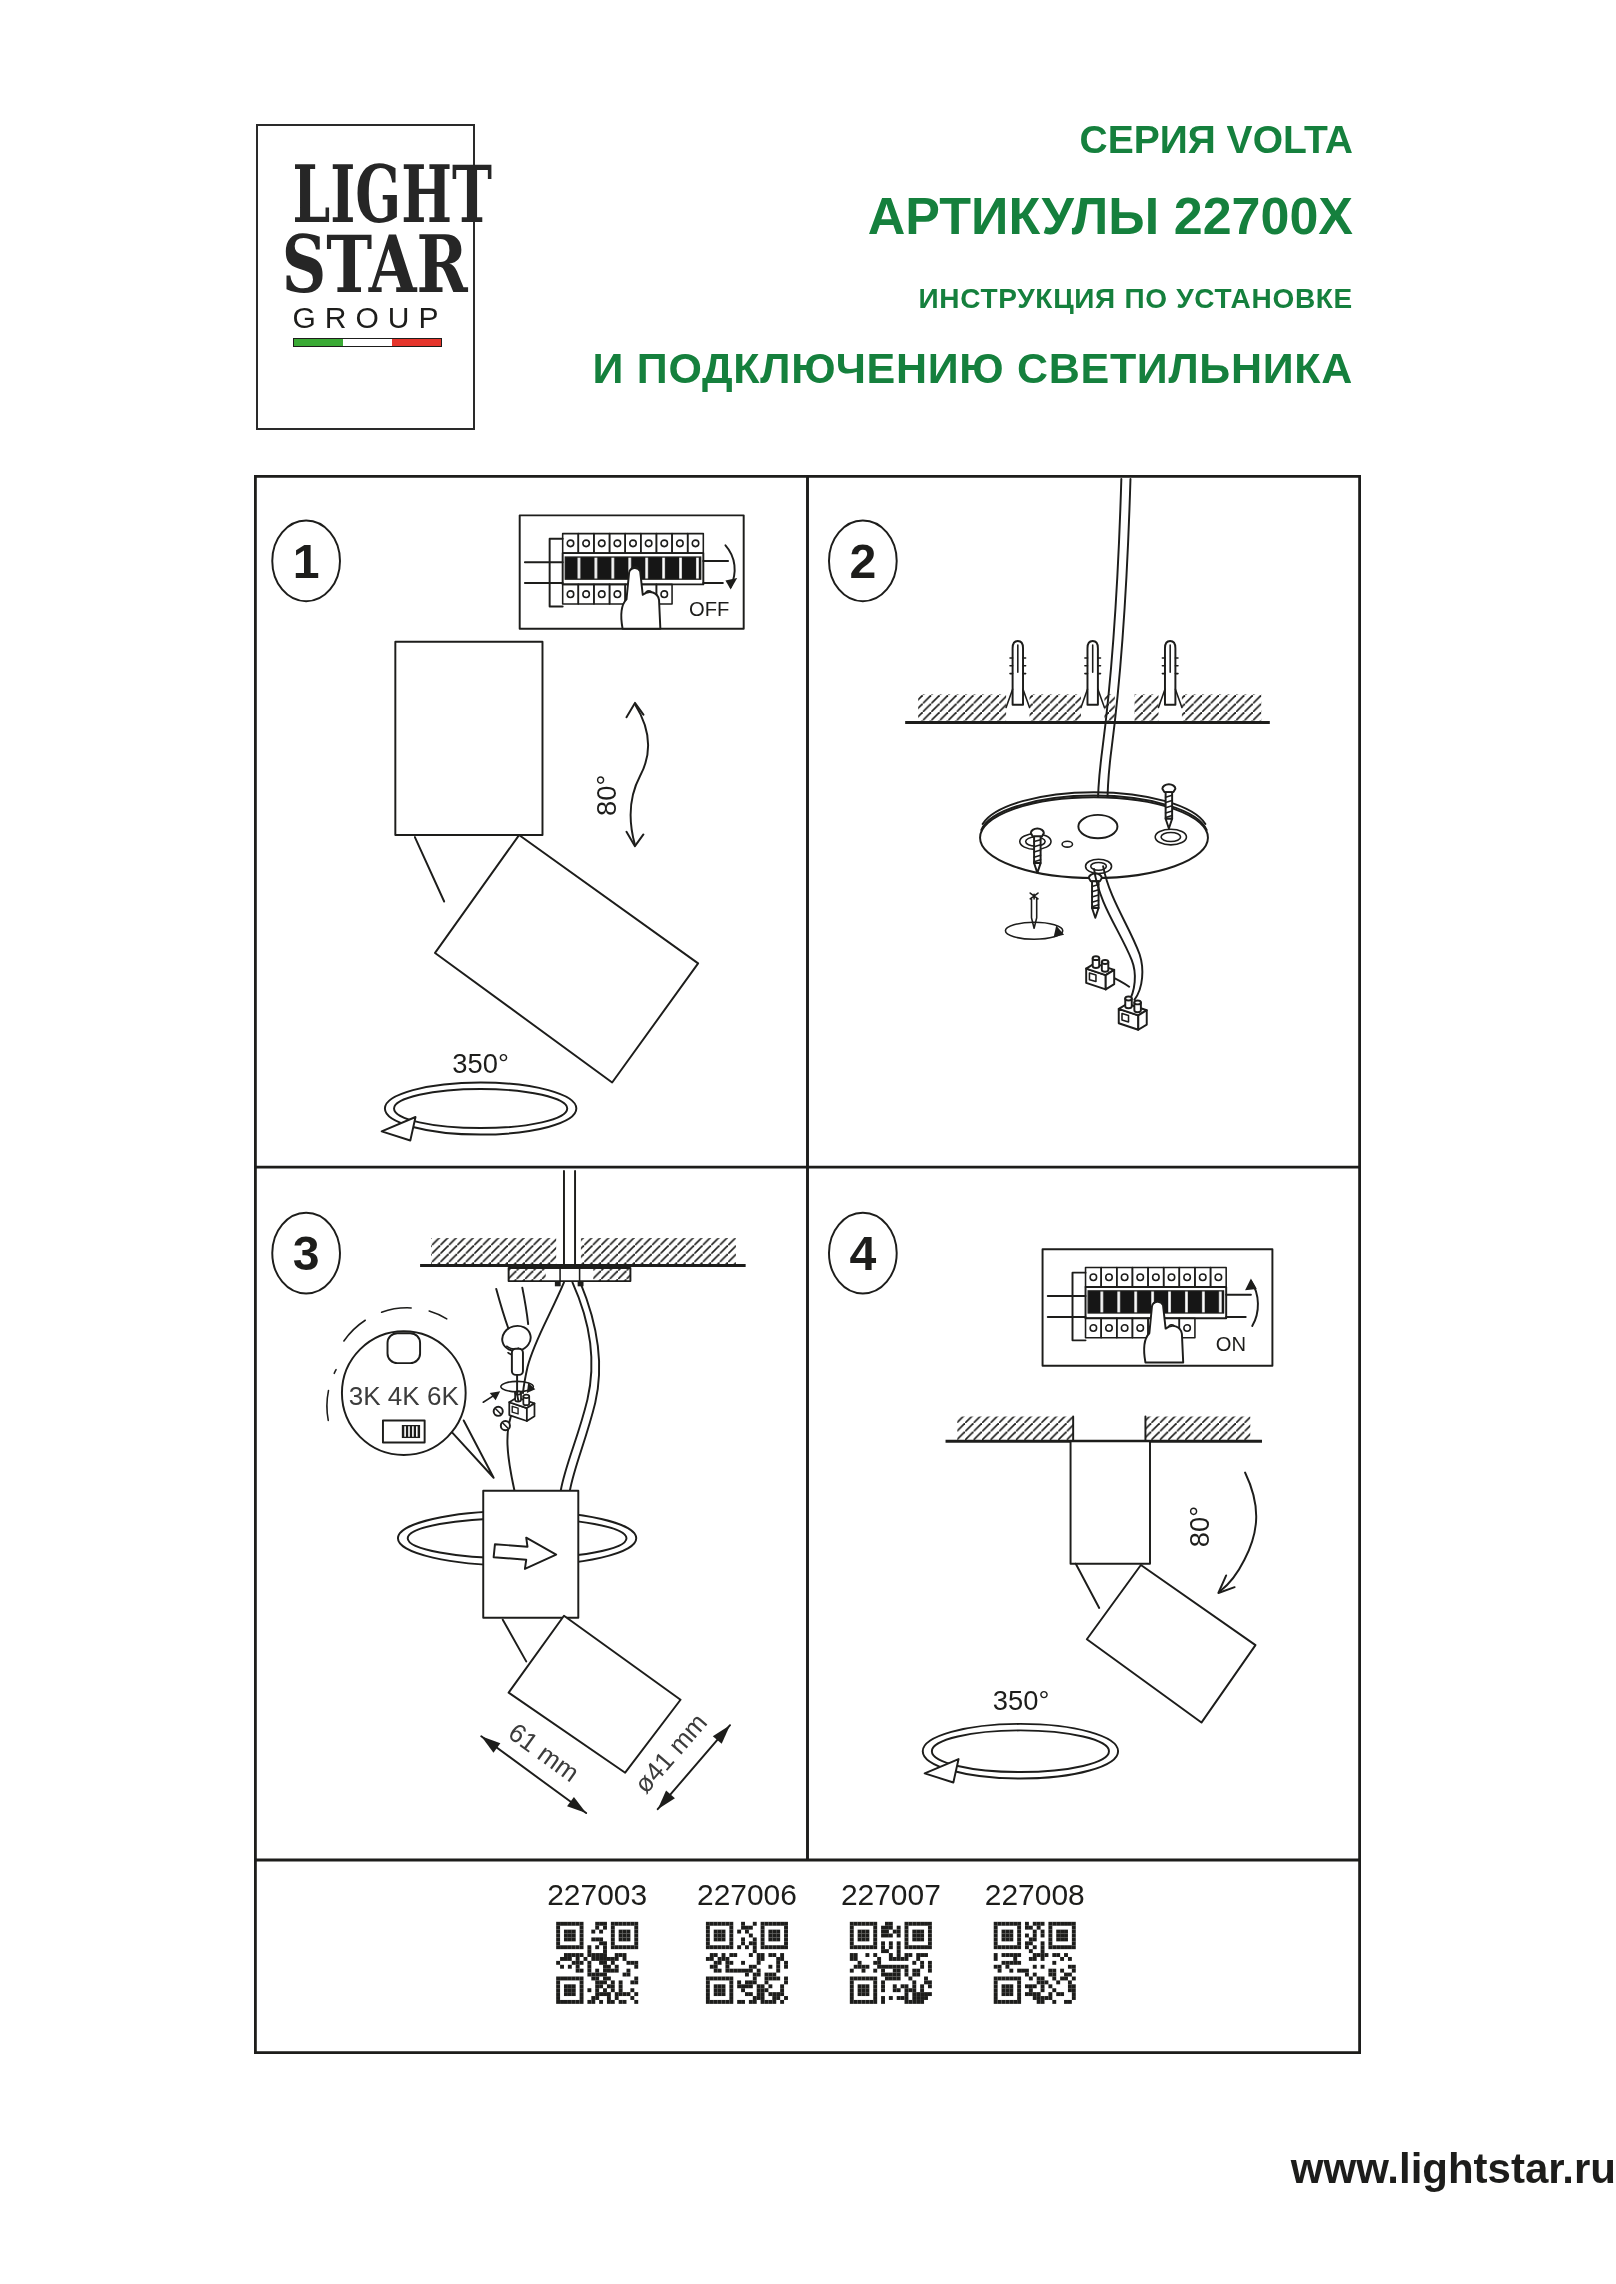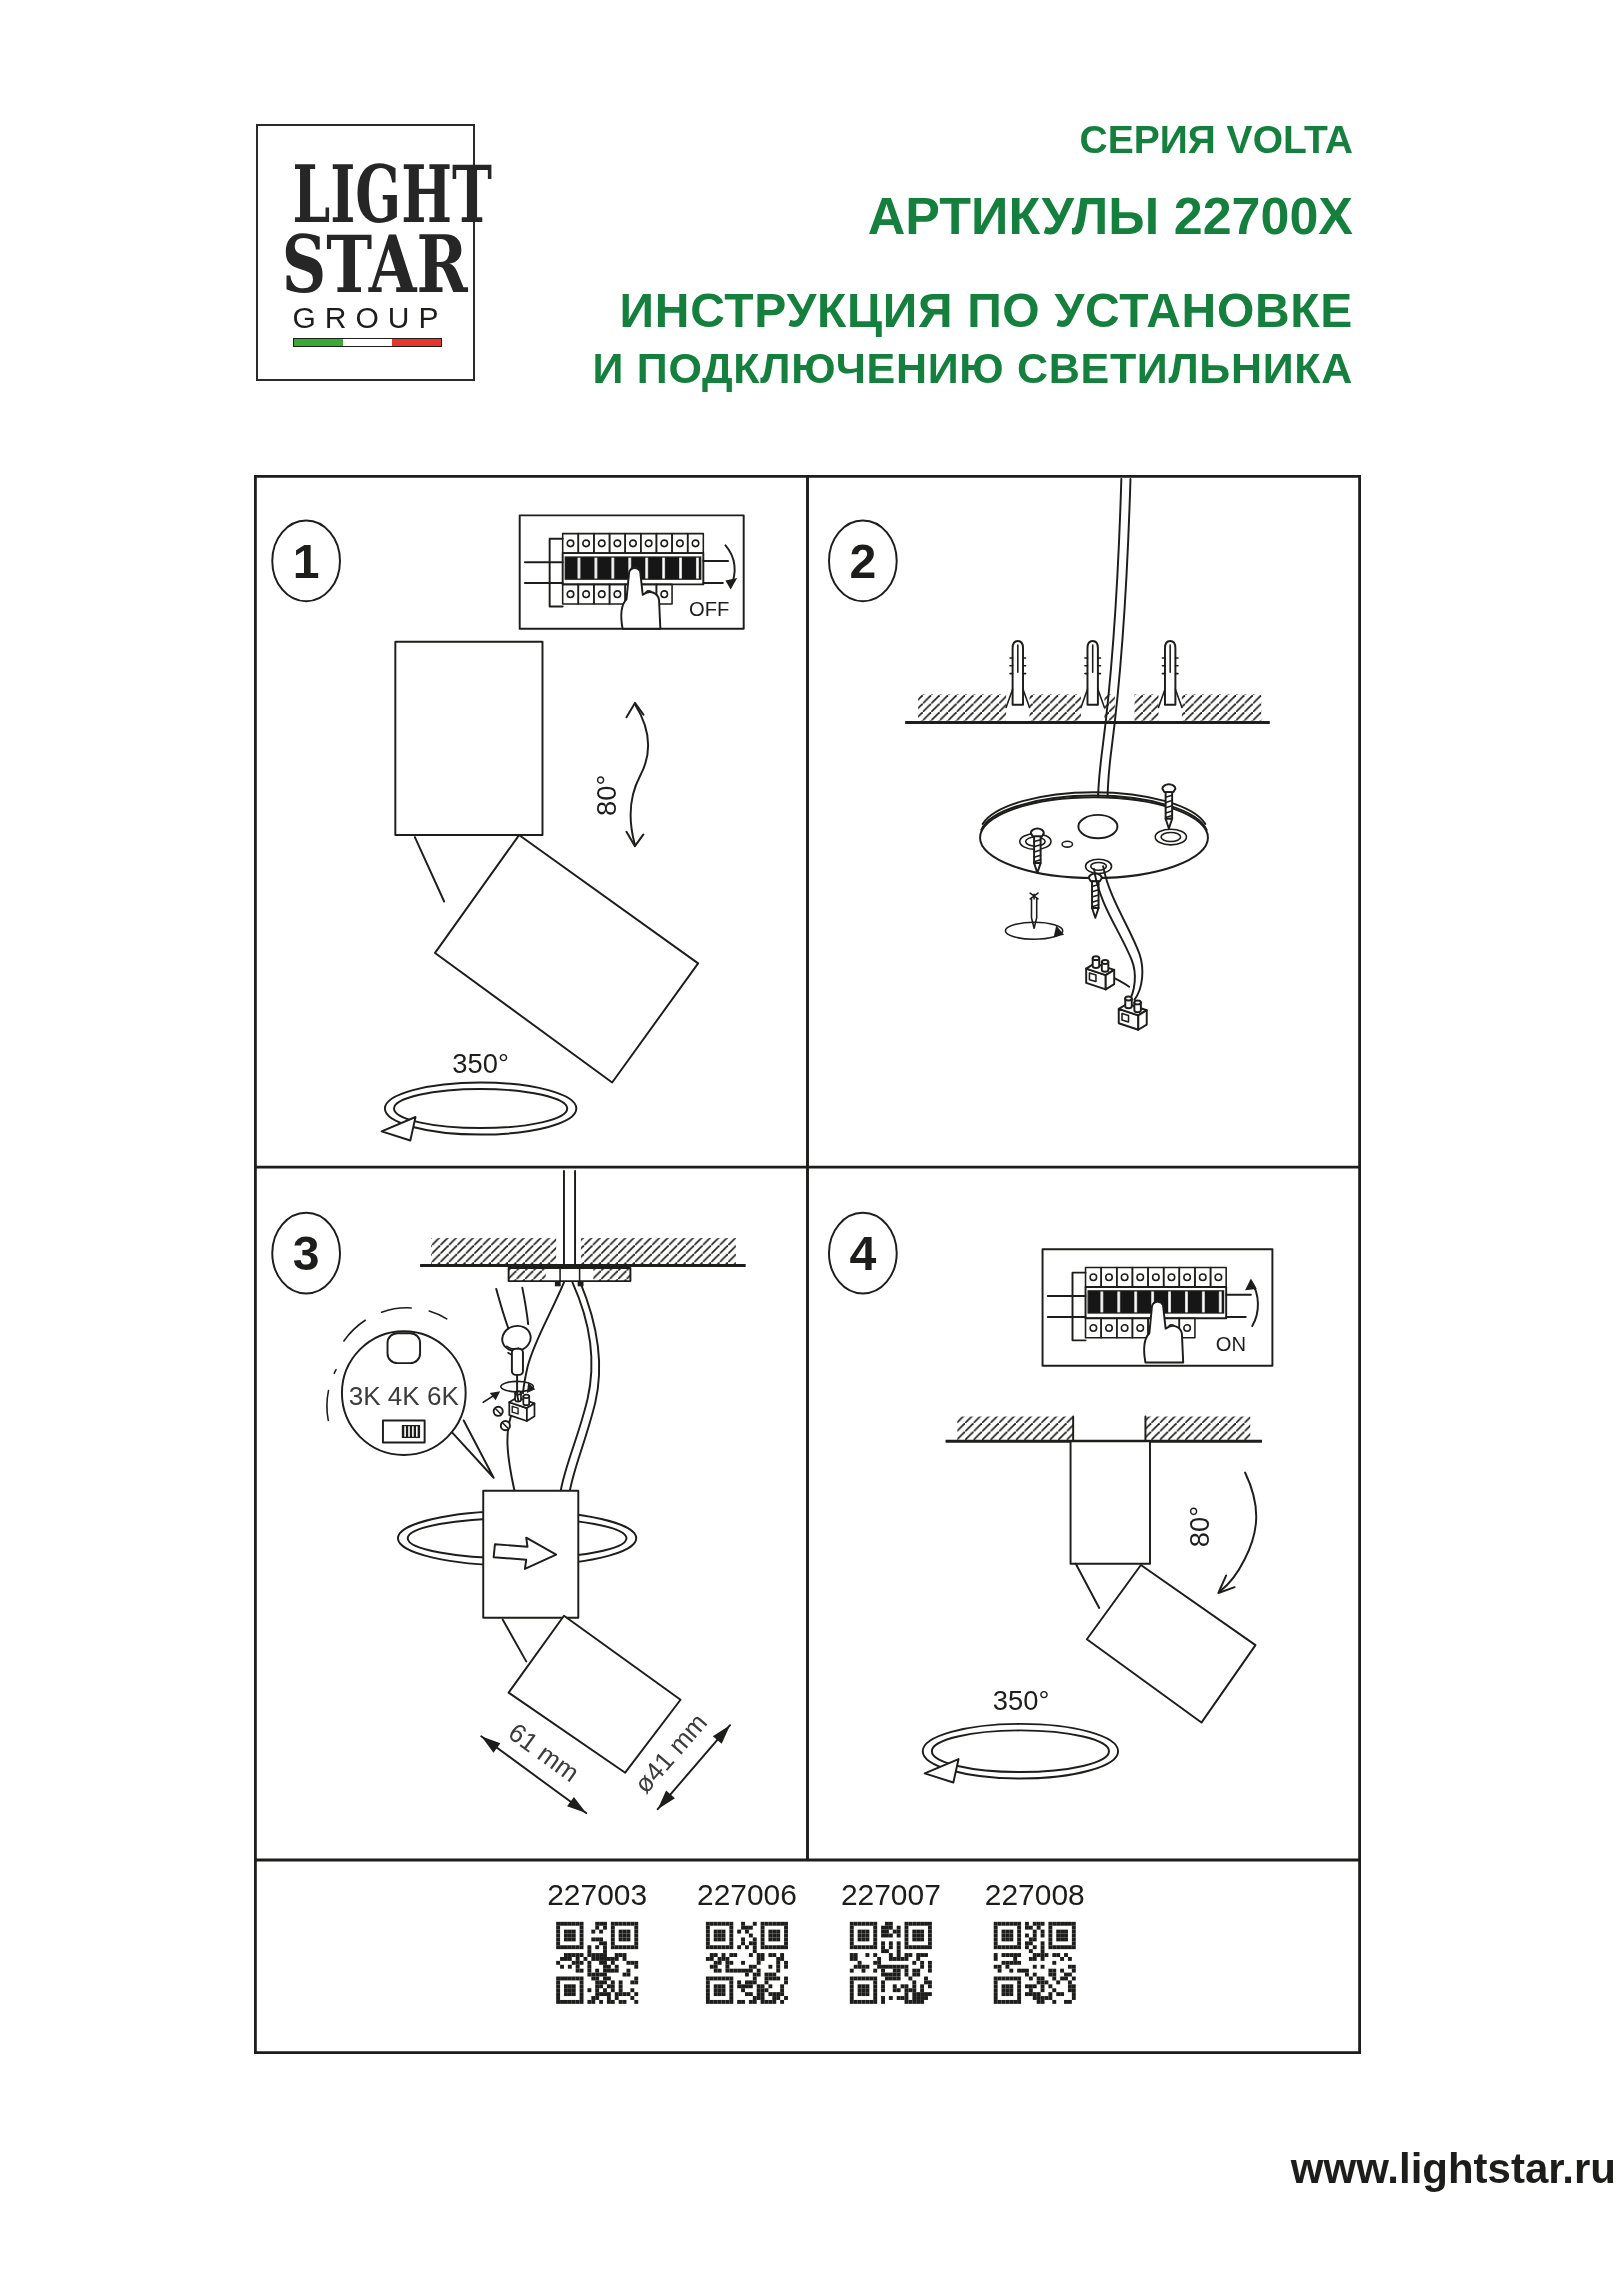--- a/index.html
+++ b/index.html
@@ -1,31 +1,31 @@
 <!DOCTYPE html>
 <html style="font-size:10.4px"><head>
 <meta charset="utf-8">
 <style>
   html,body{margin:0;padding:0;background:#888;}
   .page{position:relative;width:1616px;height:2284px;background:#ffffff;overflow:hidden;
         font-family:"Liberation Sans",sans-serif;color:#1d1d1b;}
   
-  .logo{position:absolute;left:256px;top:124px;width:219px;height:257px;
+  .logo{position:absolute;left:256px;top:124px;width:219px;height:306px;
         border:2.6px solid #2a2a2a;box-sizing:border-box;background:#fff;}
   .lw{position:absolute;left:0;width:100%;text-align:center;line-height:1;color:#262626;}
   .lw1{top:29px;font-size:79px;font-weight:700;font-family:"DejaVu Serif",serif;transform:scaleX(0.68);}
   .lw2{top:99px;font-size:79px;font-weight:700;font-family:"DejaVu Serif",serif;transform:scaleX(0.78);}
   .lw3{top:177px;font-size:30px;font-weight:400;letter-spacing:9px;text-indent:9px;color:#1d1d1b;text-align:center;}
   .flag{position:absolute;left:35px;top:212px;width:147px;height:6.5px;border:1.3px solid #1d1d1b;display:flex;}
   .flag span{flex:1;}
   
   .hline{position:absolute;right:263px;font-weight:700;white-space:nowrap;color:#15803d;}
   .h-series{top:118px;font-size:39px;}
   .h-articles{top:186px;font-size:52px;margin-left:44px;}
-  .h-title1{top:283px;font-size:48px;letter-spacing:0.7px;}
+  .h-title1{top:283px;font-size:28px;letter-spacing:0.7px;}
   .h-title2{top:344px;font-size:43px;letter-spacing:0.7px;}
   
   .main-svg{position:absolute;left:254px;top:475px;}
   .s{fill:none;stroke:#1d1d1b;stroke-width:3px;stroke-linecap:round;stroke-linejoin:round;}
   .s2{fill:none;stroke:#1d1d1b;stroke-width:2.4px;stroke-linecap:round;stroke-linejoin:round;}
   .sf{fill:#ffffff;stroke:#1d1d1b;stroke-width:3px;stroke-linecap:round;stroke-linejoin:round;}
   .ink{fill:#1d1d1b;stroke:none;}
   .grid{fill:none;stroke:#1d1d1b;stroke-width:4.5px;}
   .thick{fill:none;stroke:#1d1d1b;stroke-width:4.5px;}
   text{fill:#1d1d1b;font-family:"Liberation Sans",sans-serif;}

